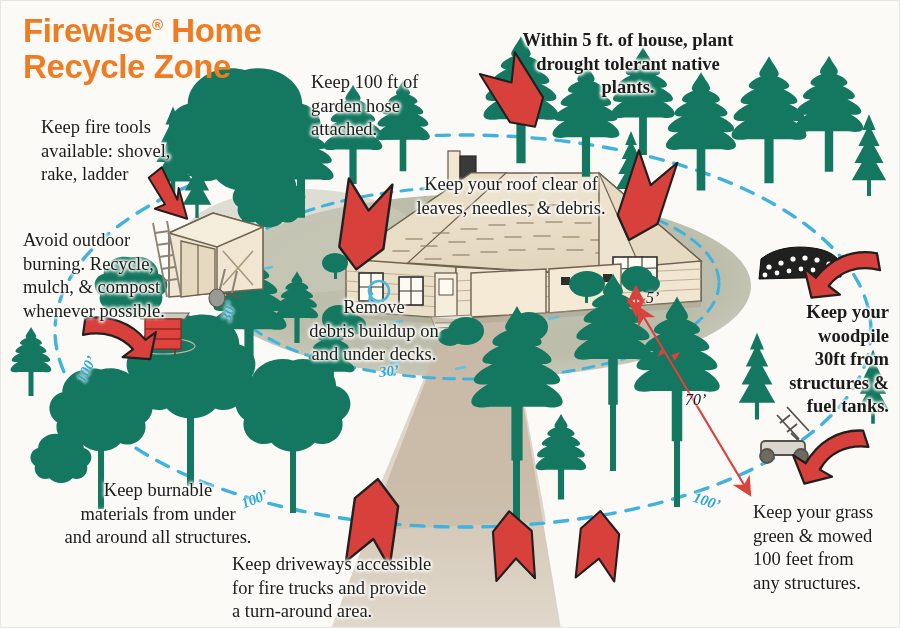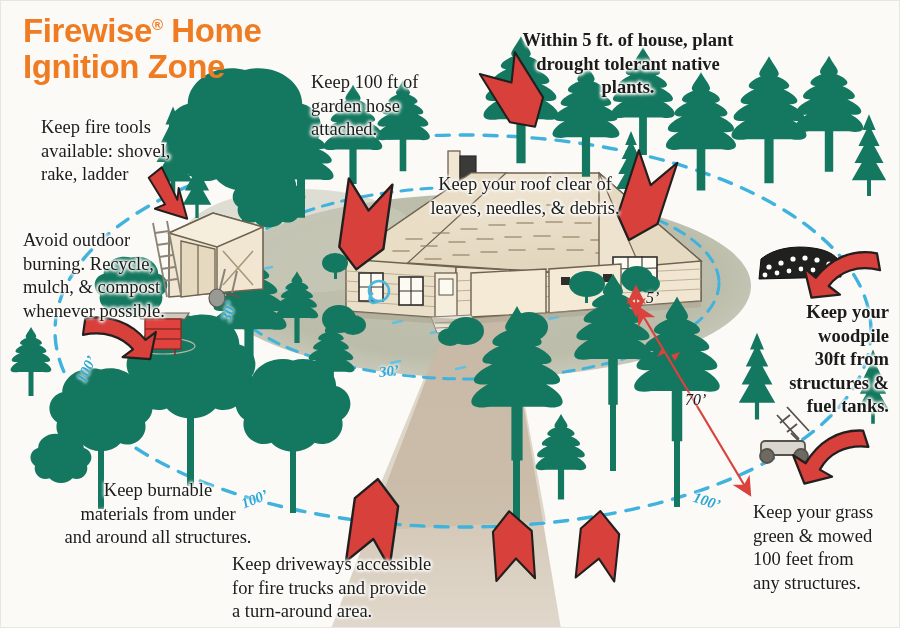--- a/index.html
+++ b/index.html
@@ -502,42 +502,45 @@
 
         <g transform="translate(512,540) rotate(-4) scale(0.88)">
           <path d="M-22,44 L-22,-12 L-2,-34 L22,-10 L22,44 L2,20 Z"></path>
         </g>
         <g transform="translate(598,540) rotate(6) scale(0.88)">
           <path d="M-22,44 L-22,-12 L-2,-34 L22,-10 L22,44 L2,20 Z"></path>
         </g>
       </g>
     </svg>
 
-    <div class="title"><span>Firewise</span><span class="reg">®</span><span> Home</span><br><span>Ignition Zone</span></div>
+    <div class="title"><span>Firewise</span><span class="reg">®</span><span> Home</span><br><span>Recycle Zone</span></div>
 
     <div class="cap l" style="left:40px;  top:115px; width:180px;">Keep fire tools
 available: shovel,
 rake, ladder</div>
 
     <div class="cap l" style="left:22px;  top:228px; width:210px;">Avoid outdoor
 burning. Recycle,
 mulch, &amp; compost
 whenever possible.</div>
 
     <div class="cap l" style="left:310px; top:70px;  width:190px;">Keep 100 ft of
 garden hose
 attached.</div>
 
     <div class="cap c" style="left:498px; top:28px;  width:258px;font-weight:bold;">Within 5 ft. of house, plant
 drought tolerant native
 plants.</div>
 
-    <div class="cap c" style="left:390px; top:172px; width:268px;font-family:Liberation Serif, serif;">Keep your roof clear of
+    <div class="cap c" style="left:376px; top:172px; width:268px;font-family:Liberation Serif, serif;">Keep your roof clear of
 leaves, needles, &amp; debris.</div>
 
+    <div class="cap c" style="left:282px; top:295px; width:182px;">Remove
+debris buildup on
+and under decks.</div>
 
     <div class="cap r" style="left:760px; top:300px; width:128px;">Keep your
 woodpile
 30ft from
 structures &amp;
 fuel tanks.</div>
 
     <div class="cap l" style="left:752px; top:500px; width:146px;">Keep your grass
 green &amp; mowed
 100 feet from

